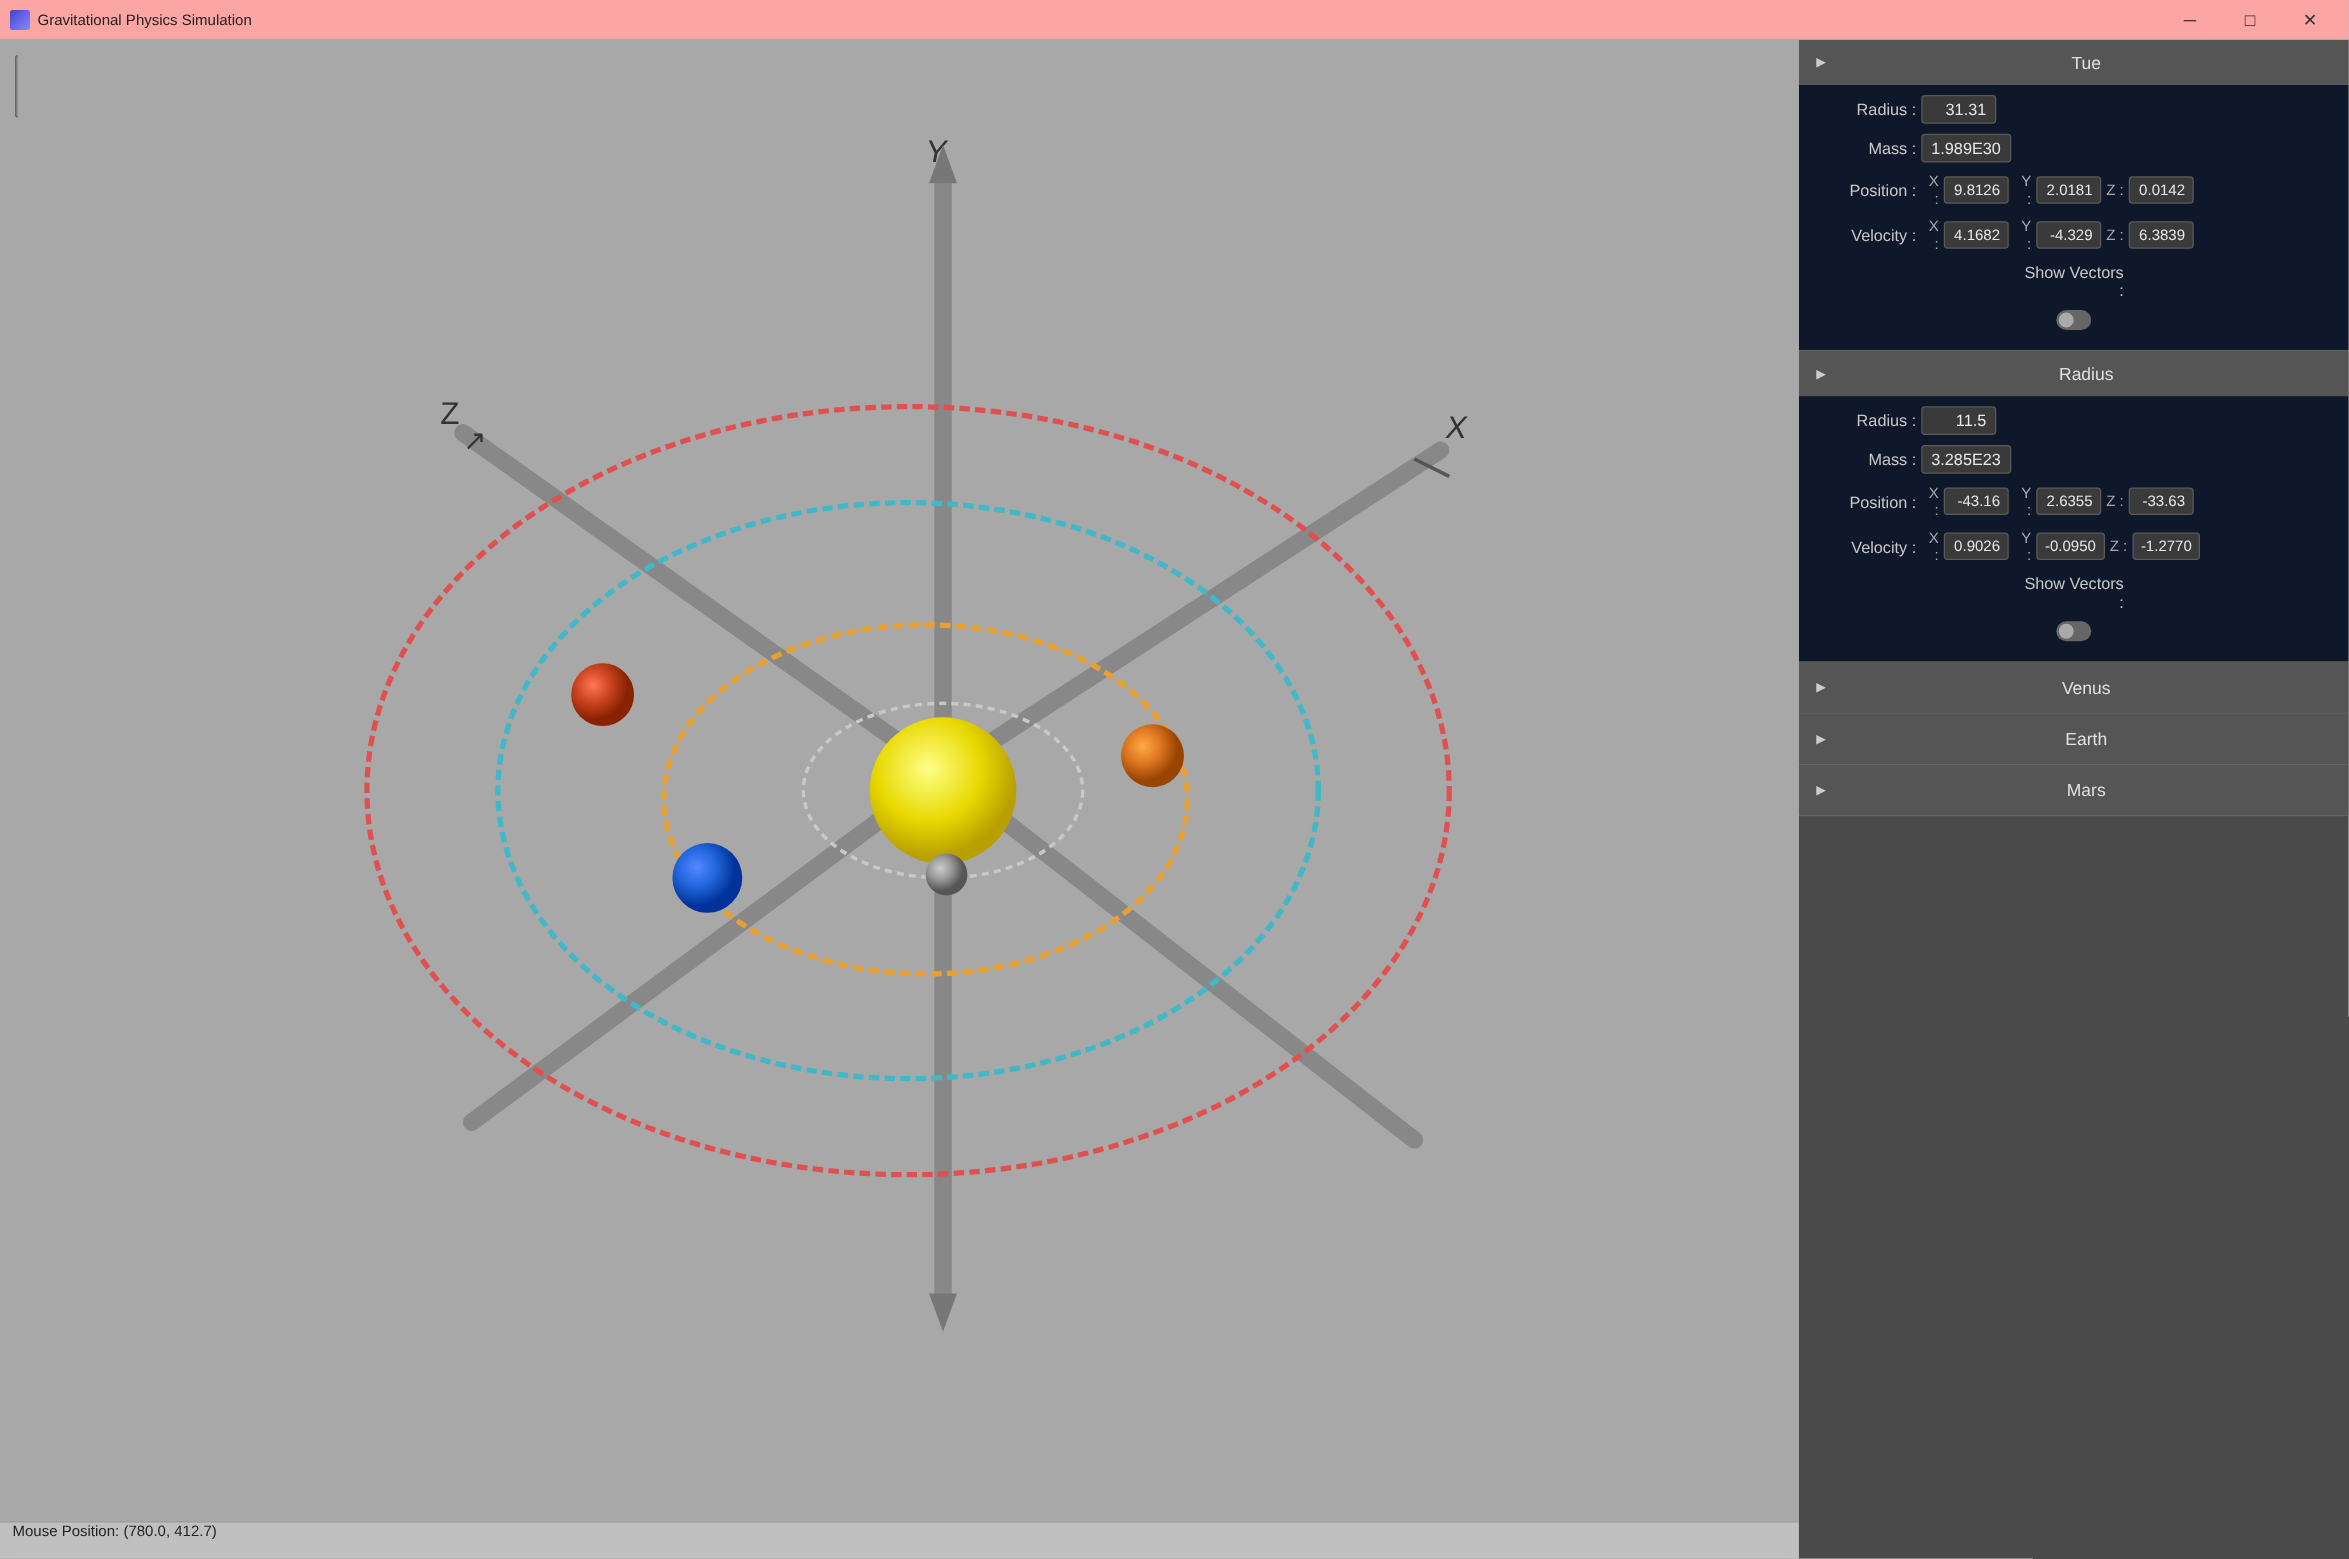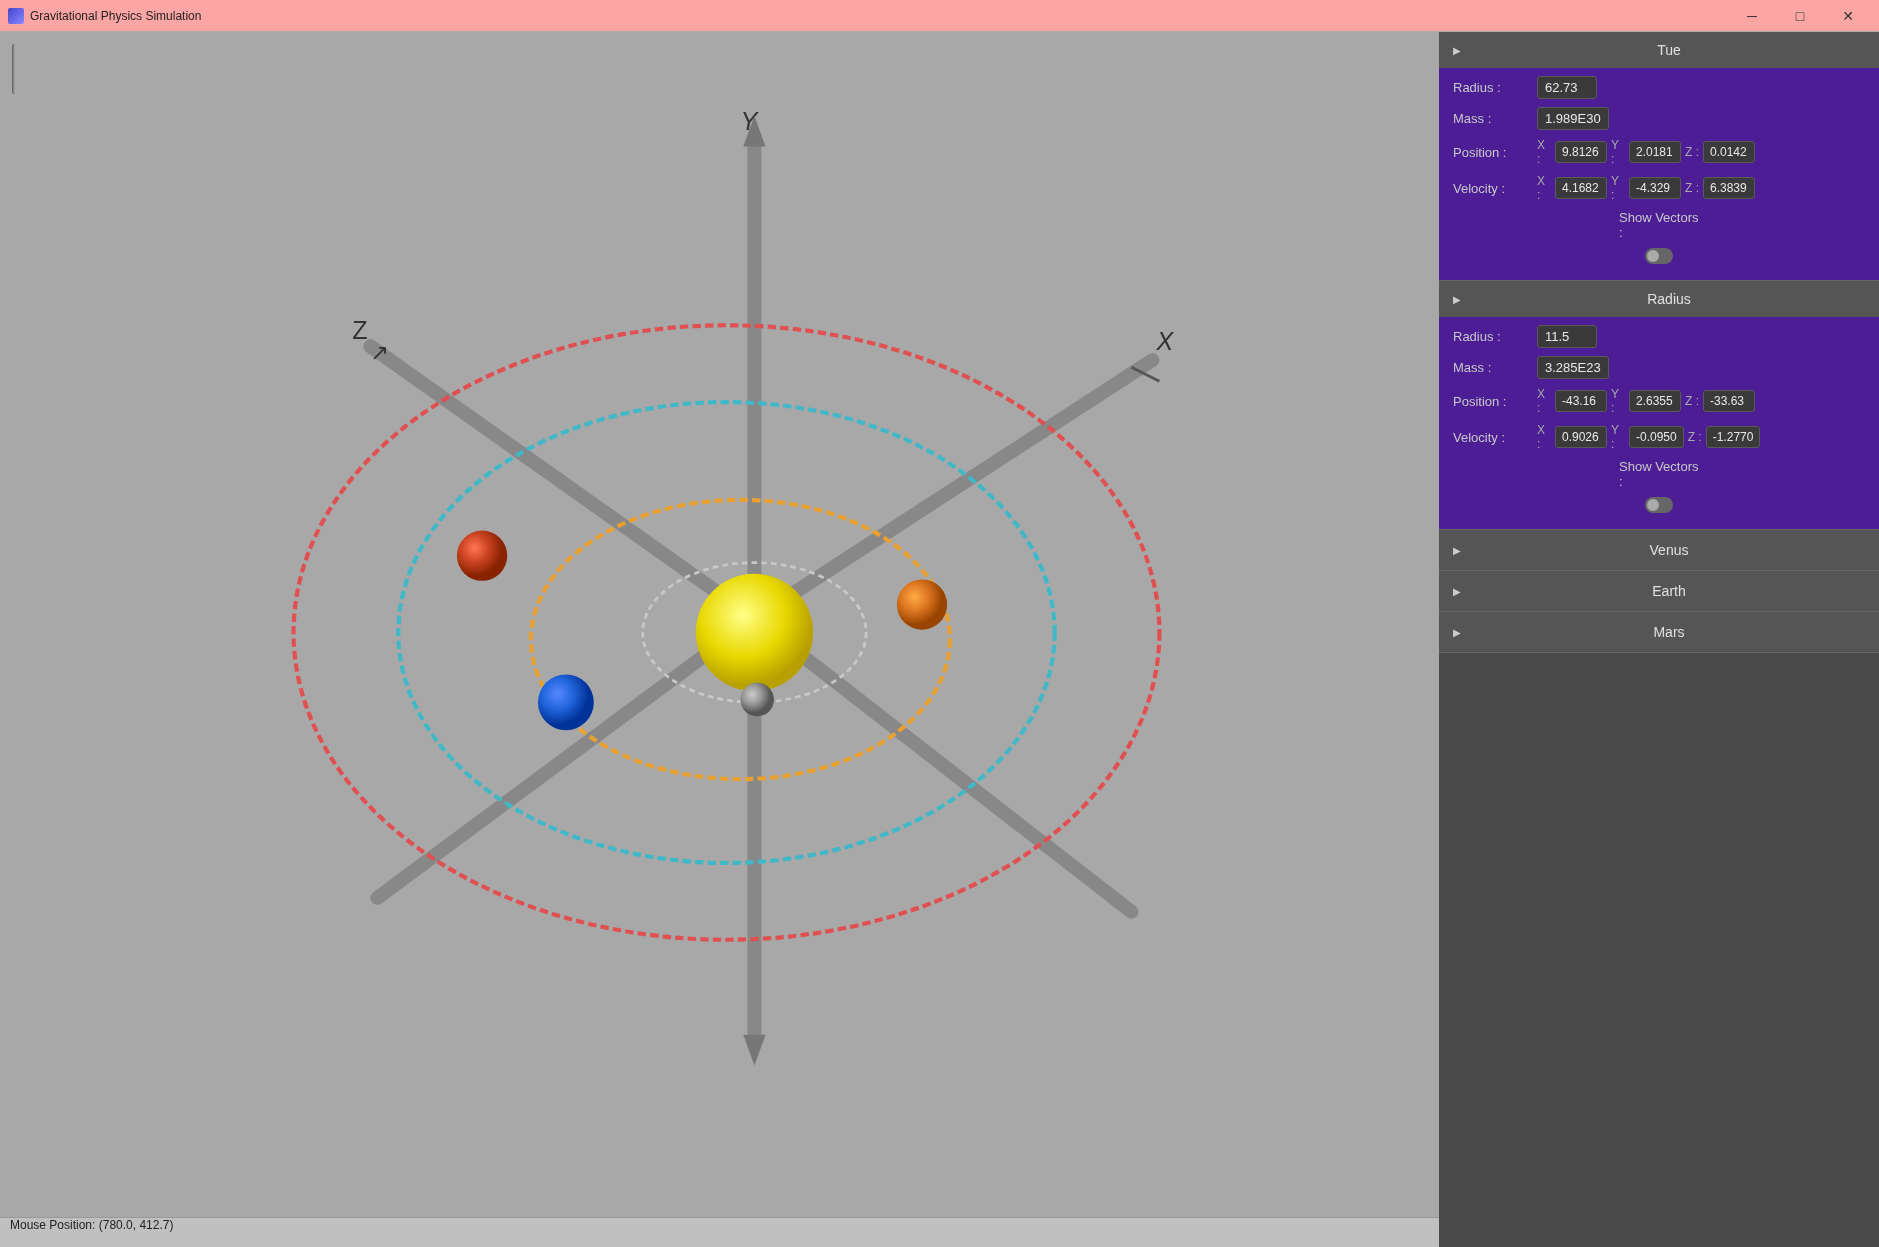--- a/index.html
+++ b/index.html
@@ -132,21 +132,22 @@
     }
     .body-name {
       flex: 1;
       text-align: center;
       color: #e0e0e0;
       font-size: 14px;
     }
 
     .body-content {
       padding: 8px 14px 12px;
-      background: #4c1d95;
+      background: #0f172a;
+      text-align: right;
     }
 
     .prop-row {
       display: flex;
       align-items: center;
       margin-bottom: 8px;
       gap: 4px;
     }
     .prop-label {
       color: #c8c8c8;
@@ -336,21 +337,21 @@
   <div class="right-panel">
 
     <div class="body-section">
       <div class="body-header">
         <span class="expand-arrow">▶</span>
         <span class="body-name">Tue</span>
       </div>
       <div class="body-content">
         <div class="prop-row">
           <span class="prop-label">Radius :</span>
-          <span class="prop-value">62.73</span>
+          <span class="prop-value">31.31</span>
         </div>
         <div class="prop-row">
           <span class="prop-label">Mass :</span>
           <span class="prop-value">1.989E30</span>
         </div>
         <div class="prop-row">
           <span class="prop-label">Position :</span>
           <div class="coord-group">
             <span class="coord-label">X :</span>
             <span class="coord-value">9.8126</span>

